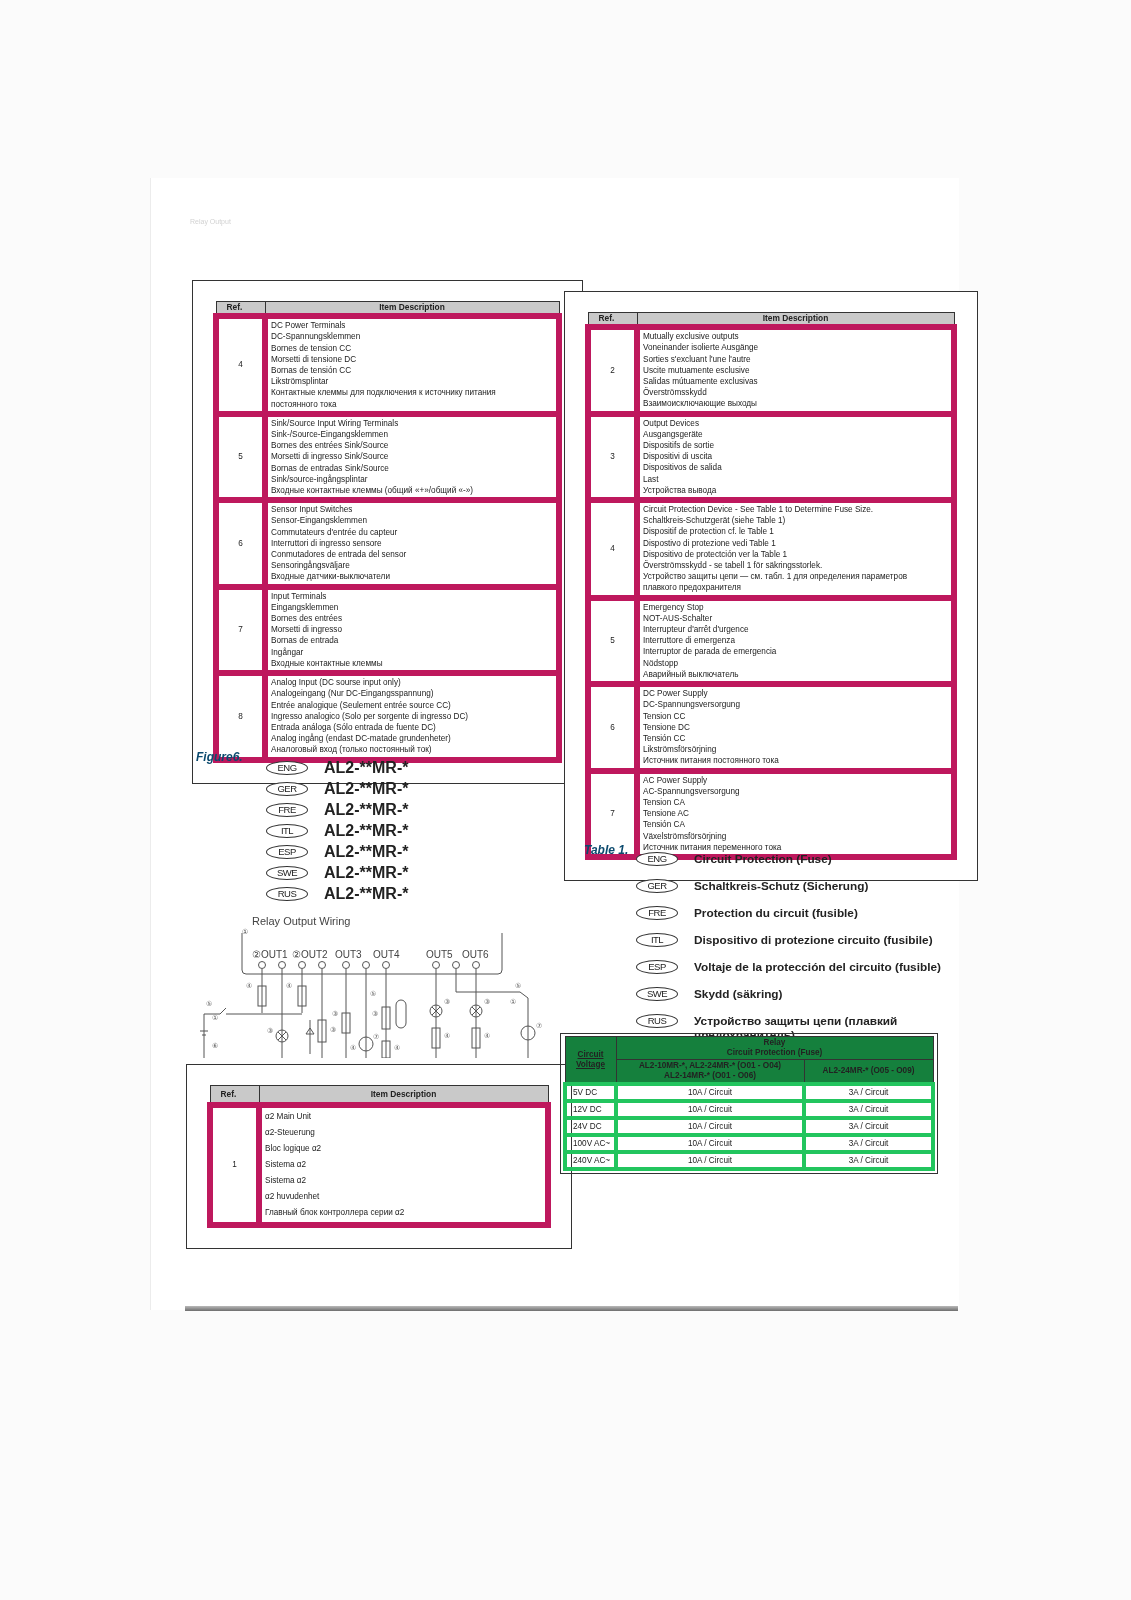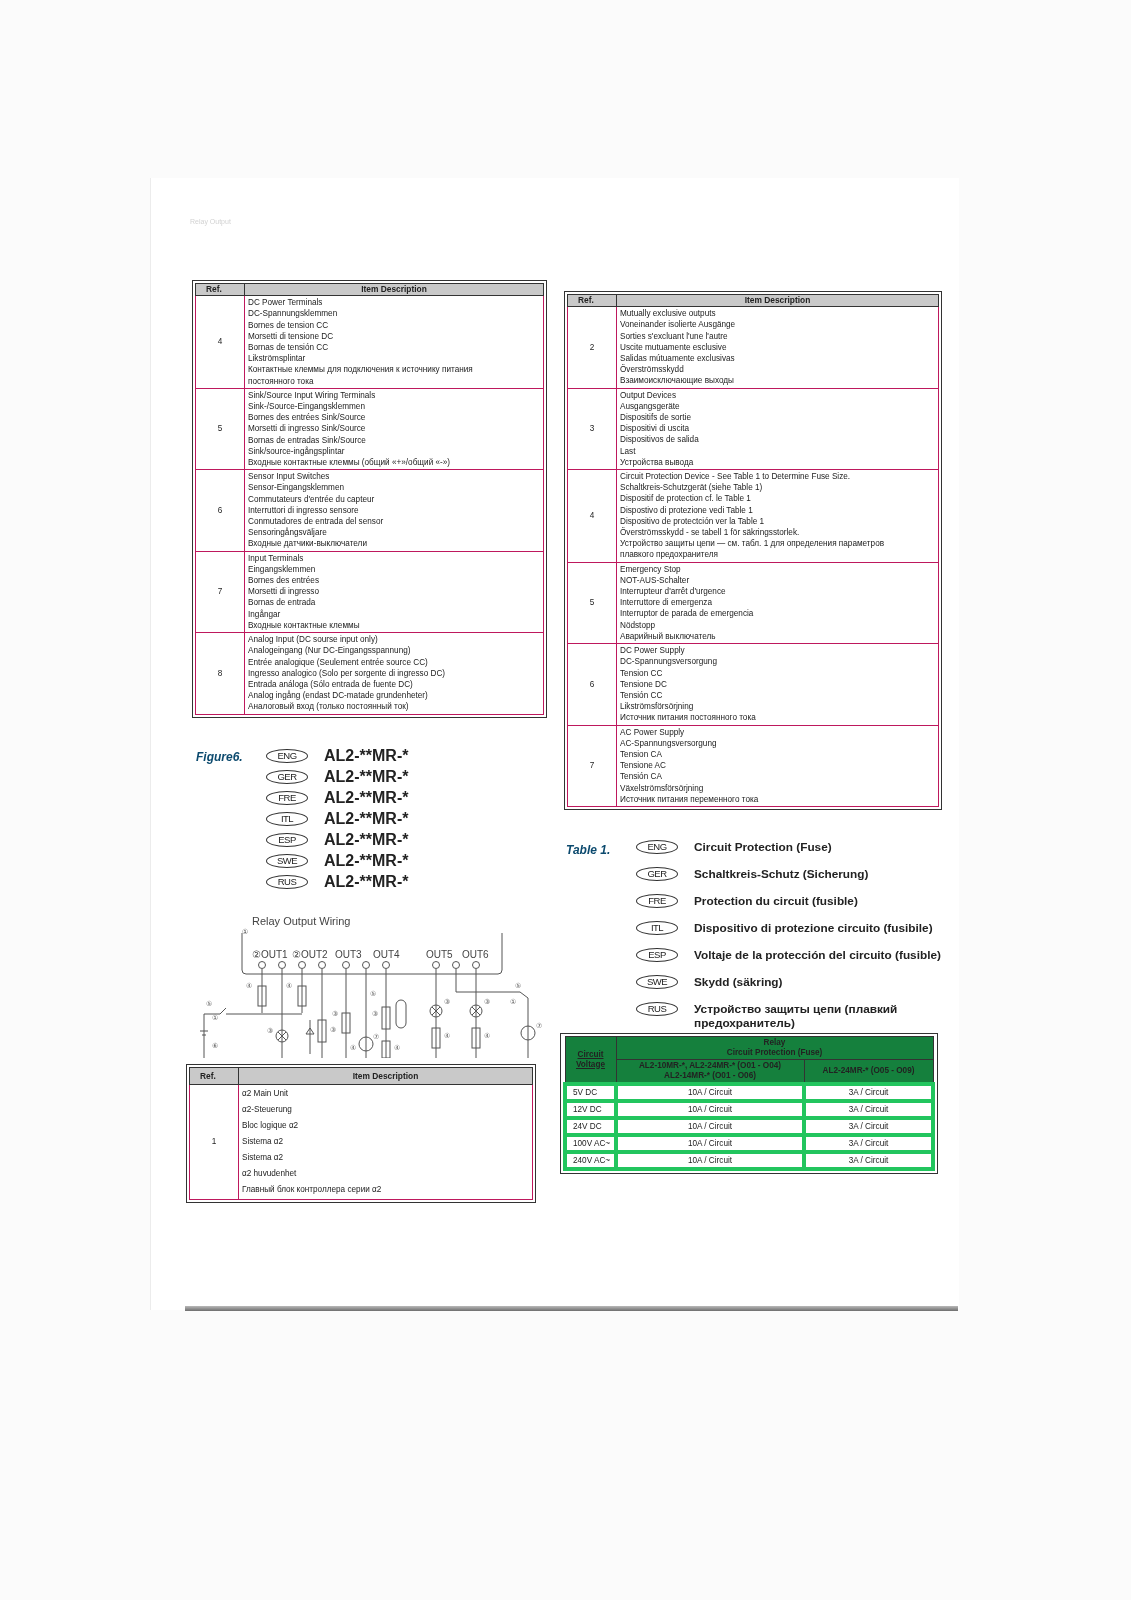--- a/index.html
+++ b/index.html
@@ -16,36 +16,36 @@
   }
   .bottom-rule {
     position: absolute; left: 185px; top: 1306px; width: 773px; height: 5px;
     background: linear-gradient(#b9b9b9, #6d6d6d);
   }
   .ghost-mark {
     position: absolute; left: 190px; top: 218px; font-size: 7px; color: #d2d2d2;
   }
   
   .ref-table {
-    position: absolute; border: 1px solid #333; padding: 2px; background: #fff;
+    position: absolute; border: 1px solid #333; padding: 20px; background: #fff;
   }
   .ref-table table {
     border-collapse: collapse; width: 100%; font-size: 8.2px; line-height: 11.2px;
   }
   .ref-table th {
     background: #c9c9c9; border: 1px solid #333; font-weight: bold; font-size: 8.4px;
     padding: 0 2px; height: 11px; 
   }
   .ref-table th.ref-col { text-align: left; padding-left: 10px; width: 36px; }
-  .ref-table td { border: 1px solid #be185d; vertical-align: middle; padding: 1px 3px; }
+  .ref-table td { border: 6px solid #be185d; vertical-align: middle; padding: 1px 3px; }
   .ref-table td.ref-num { text-align: center; width: 36px; }
   .ref-table td .line { display: block; white-space: nowrap; }
 
   
-  .lang-list { position: absolute; }
+  .lang-list { position: absolute; margin-top: 12px; }
   .lang-row { display: flex; align-items: center; height: 21px; }
   .lang-badge {
     display: inline-block; width: 40px; height: 12px; line-height: 12px;
     border: 1.2px solid #333; border-radius: 50%; font-size: 9.5px; text-align: center;
     letter-spacing: -0.5px; color: #222; margin-right: 16px; background: #fff;
   }
   .lang-text { font-size: 16px; font-weight: bold; color: #222; }
   .fig-label {
     position: absolute; font-style: italic; font-weight: bold; font-size: 12px; color: #0c4a6e;
   }
@@ -362,21 +362,21 @@
             <span class="line">Sistema α2</span>
             <span class="line">Sistema α2</span>
             <span class="line">α2 huvudenhet</span>
             <span class="line">Главный блок контроллера серии α2</span>
           </td>
         </tr>
       </tbody>
   </table>
 </div>
 
-<div class="fig-label" style="left:566px; top:843px;">Table 1.</div>
+<div class="fig-label" style="left:584px; top:843px;">Table 1.</div>
 <div class="lang-list" id="t1-list" style="left:636px; top:840px;">
     <div class="lang-row" style="align-items: flex-start; min-height: 21px; height: auto; margin-bottom: 6px;">
       <span class="lang-badge">ENG</span>
       <span class="t1-lang-text">Circuit Protection (Fuse)</span>
     </div>
     <div class="lang-row" style="align-items: flex-start; min-height: 21px; height: auto; margin-bottom: 6px;">
       <span class="lang-badge">GER</span>
       <span class="t1-lang-text">Schaltkreis-Schutz (Sicherung)</span>
     </div>
     <div class="lang-row" style="align-items: flex-start; min-height: 21px; height: auto; margin-bottom: 6px;">

